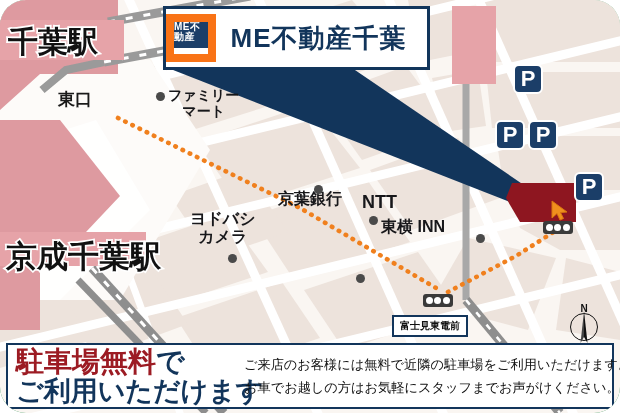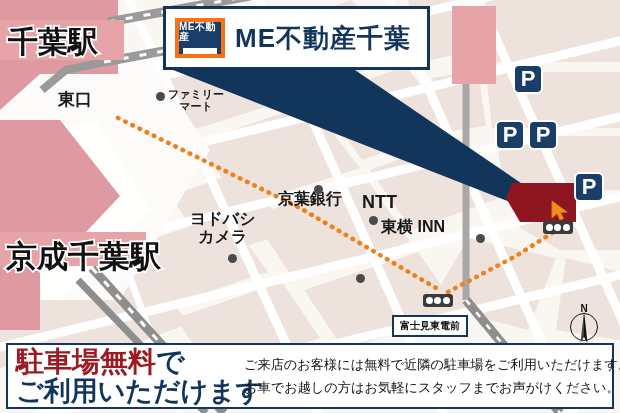--- a/index.html
+++ b/index.html
@@ -1,33 +1,33 @@
 <!DOCTYPE html>
 <html><head>
 <meta charset="utf-8">
 <style>
   html,body{margin:0;padding:0;background:#fff;}
   body{font-family:"Liberation Sans","DejaVu Sans",sans-serif;}
-  #app{position:relative;width:620px;height:413px;overflow:hidden;background:#15803d;}
+  #app{position:relative;width:620px;height:413px;overflow:hidden;background:#15803d;border-radius:26px;}
   #mapsvg{position:absolute;left:0;top:0;width:620px;height:413px;}
 
   .lbl{position:absolute;white-space:nowrap;font-weight:700;color:#1a1a1a;}
   .poi{position:absolute;white-space:nowrap;font-weight:700;color:#17171a;line-height:1.12;text-align:center;}
   .poi-dot{position:absolute;width:9px;height:9px;border-radius:50%;background:#4a4a4a;}
 
   
   .station-plate{position:absolute;background:#E6A3A8;}
   .station-text{position:absolute;white-space:nowrap;font-weight:700;color:#111;
     -webkit-text-stroke:3.4px #fff;paint-order:stroke fill;}
   .station-text span{position:relative;}
 
   
   #logo-box{position:absolute;left:163px;top:6px;width:267px;height:64px;background:#fff;
     border:3px solid #12355B;box-sizing:border-box;display:flex;align-items:center;}
-  #logo-mark{width:50px;height:40px;margin-left:9px;background:#1B3E68;border:4px solid #f97316;
+  #logo-mark{width:50px;height:48px;background:#1B3E68;border:8px solid #f97316;
     box-sizing:border-box;display:flex;flex-direction:column;justify-content:center;align-items:center;}
   #logo-mark .lm-top{color:#fff;font-size:10px;font-weight:700;letter-spacing:.5px;line-height:1;}
   #logo-mark .lm-bar{width:34px;height:9px;background:#fff;margin-top:6px;}
   #logo-name{flex:1;text-align:center;font-size:26px;font-weight:700;color:#12355B;letter-spacing:1px;
     padding-right:6px;}
 
   
   .p-icon{position:absolute;width:30px;height:30px;border-radius:6px;background:#1B3E68;
     color:#fff;font-size:22px;font-weight:700;display:flex;align-items:center;justify-content:center;
     border:2px solid #fff;box-sizing:border-box;}
@@ -172,21 +172,21 @@
 
   <div id="logo-box">
     <div id="logo-mark">
       <div class="lm-top">ME不動産</div>
       <div class="lm-bar"></div>
     </div>
     <div id="logo-name">ME不動産千葉</div>
   </div>
 
   <div class="poi-dot" style="left:156px;top:92px;"></div>
-  <div class="poi" style="left:168px;top:88px;font-size:11px;text-align:left;">
+  <div class="poi" style="left:168px;top:88px;font-size:14px;text-align:left;">
     <div>ファミリー</div>
     <div style="text-align:center;">マート</div>
   </div>
 
   <div class="poi" style="left:278px;top:158px;font-size:16px;margin-top:32px;">京葉銀行</div>
   <div class="poi-dot" style="left:314px;top:185px;"></div>
 
   <div class="poi" style="left:190px;top:210px;font-size:16px;">
     <div>ヨドバシ</div>
     <div>カメラ</div>

